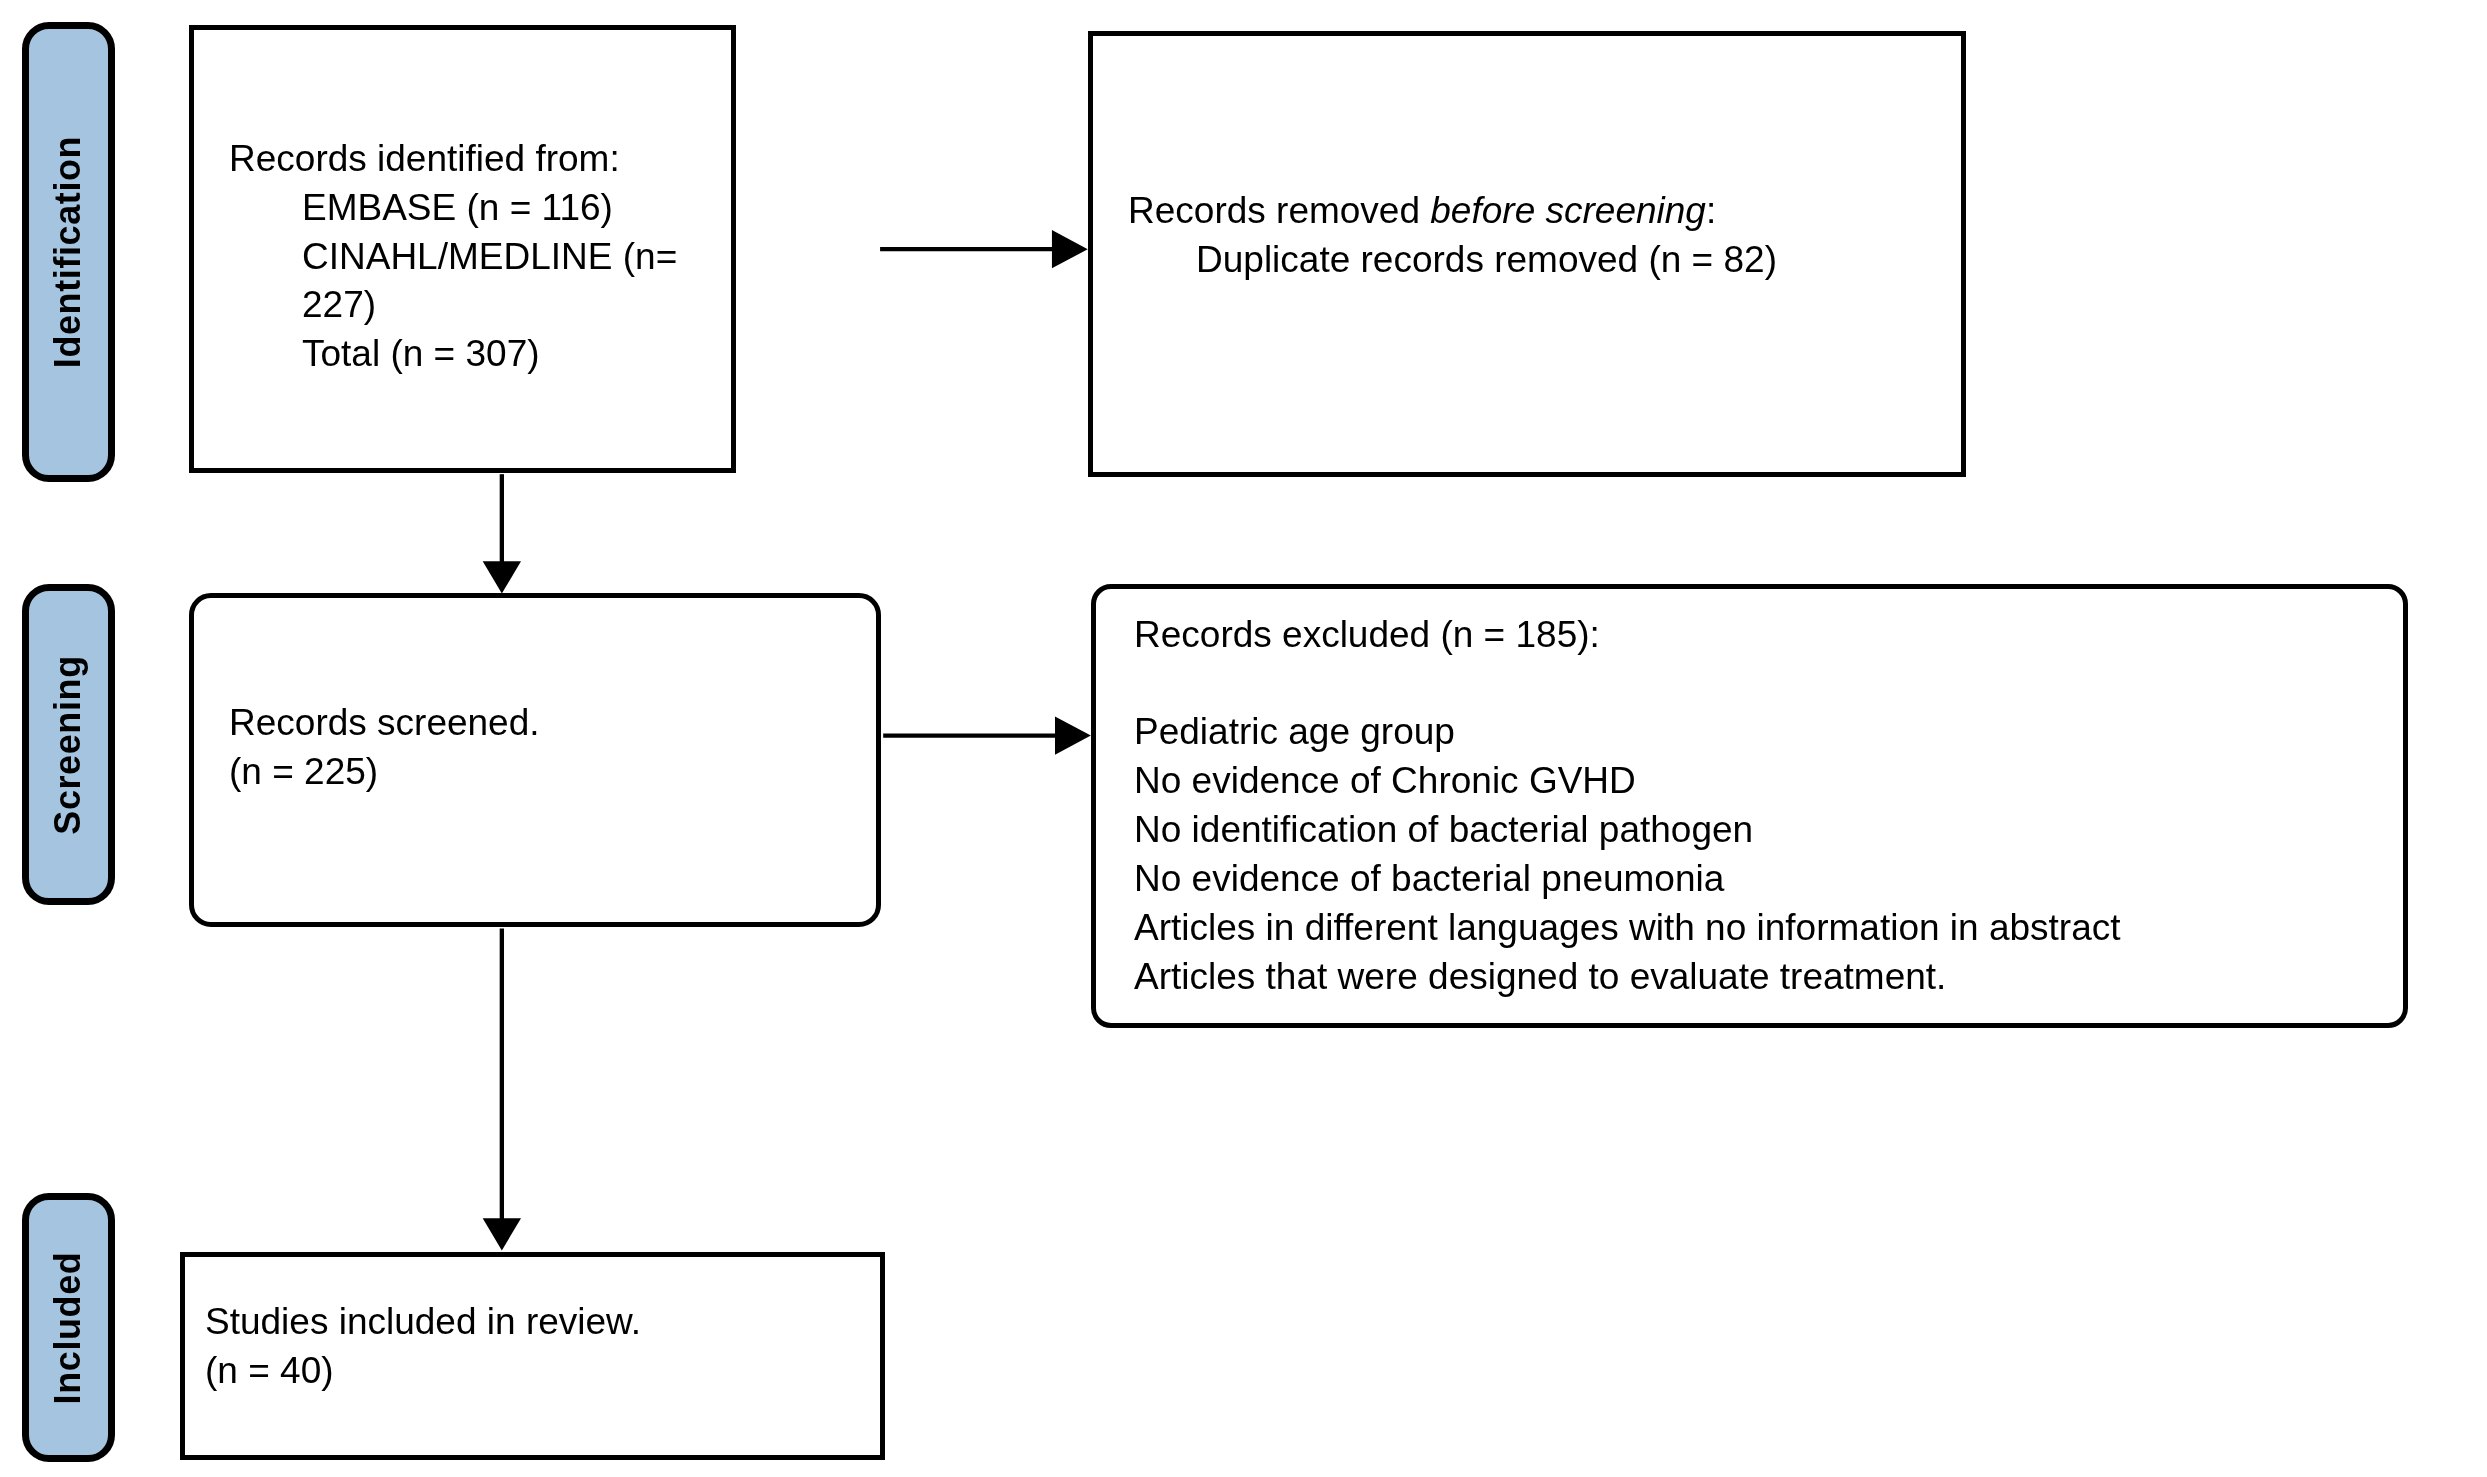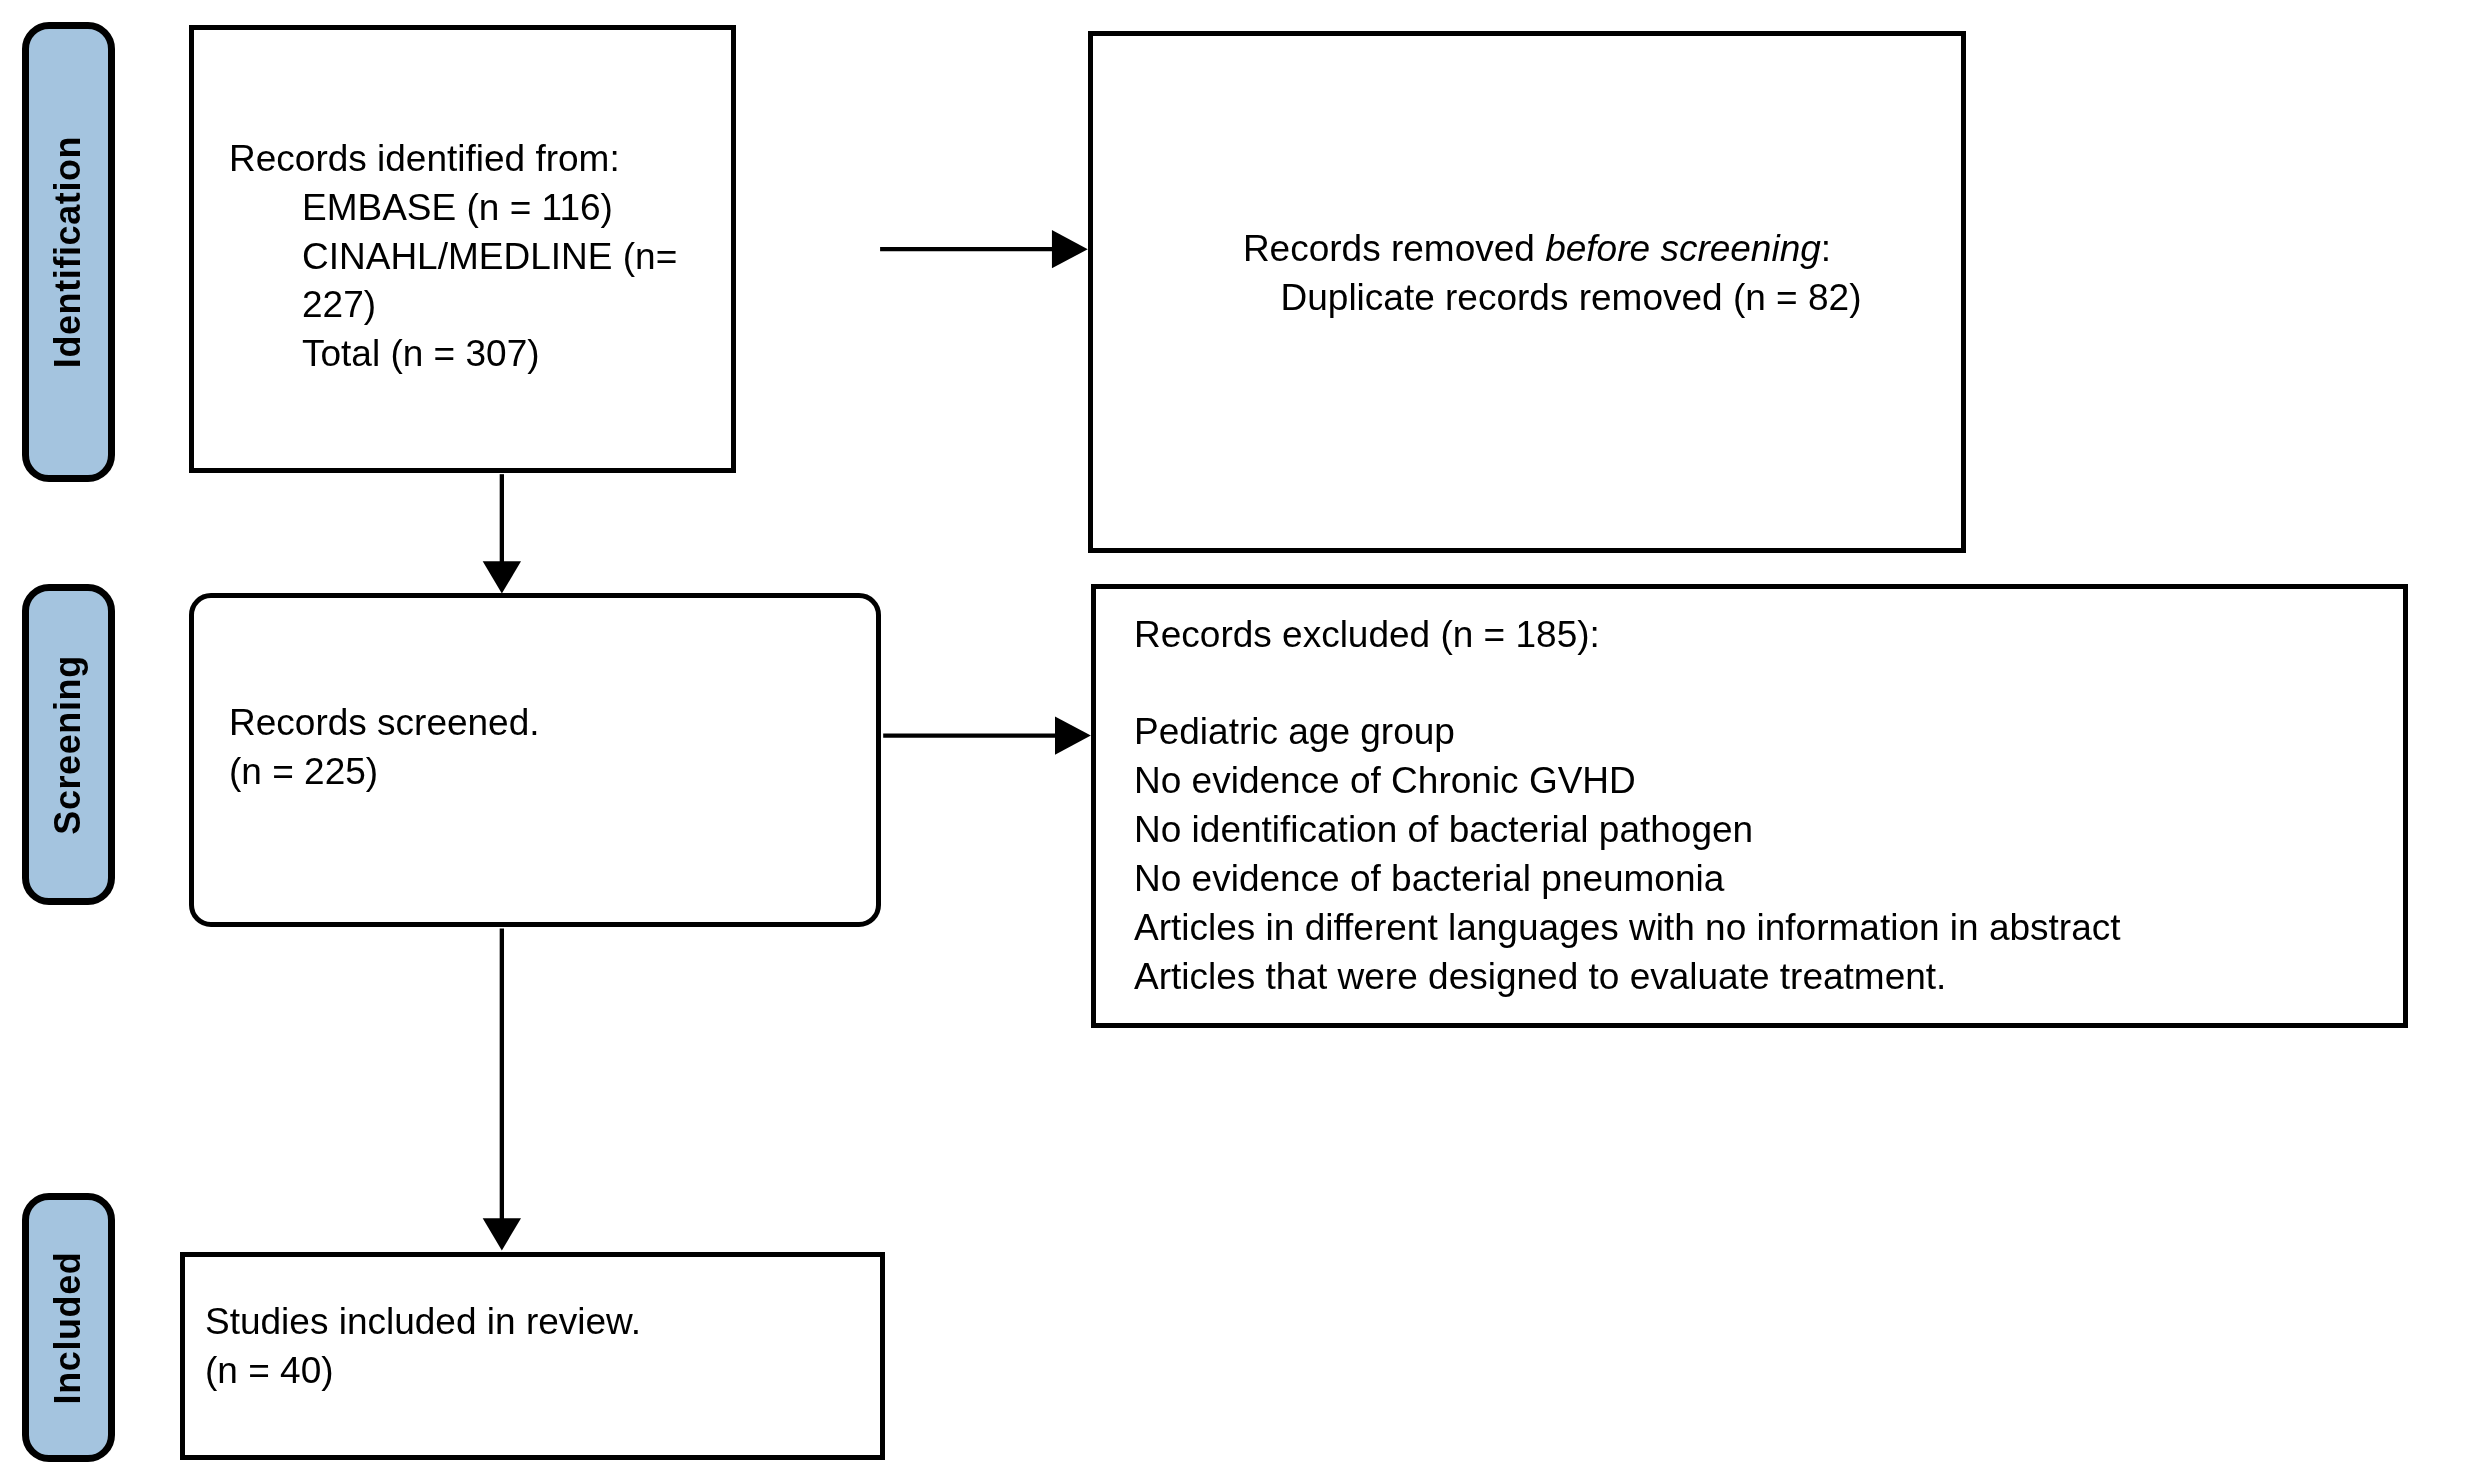--- a/index.html
+++ b/index.html
@@ -49,23 +49,23 @@
     box-sizing: border-box;
     display: flex;
     flex-direction: column;
     justify-content: center;
     font-size: 37px;
     line-height: 1.32;
     padding-left: 35px;
     padding-right: 15px;
   }
   .box-identified { left: 189px;  top: 25px;   width: 547px; height: 448px; padding-top: 16px; }
-  .box-removed    { left: 1088px; top: 31px;   width: 878px; height: 522px; padding-bottom: 37px; align-items: center; }
+  .box-removed    { left: 1088px; top: 31px;   width: 878px; height: 446px; padding-bottom: 37px; }
   .box-screened   { left: 189px;  top: 593px;  width: 692px; height: 334px; padding-bottom: 25px; border-radius: 22px; }
-  .box-excluded   { left: 1091px; top: 584px;  width: 1317px; height: 444px; padding-left: 38px; }
+  .box-excluded   { left: 1091px; top: 584px;  width: 1317px; height: 444px; padding-left: 38px; border-radius: 20px; }
   .box-included   { left: 180px;  top: 1252px; width: 705px; height: 208px; padding-bottom: 18.5px; padding-left: 20px; }
 
   .indent { padding-left: 73px; }
   .indent-sm { padding-left: 68px; }
   .spacer-line { height: 49px; }
 
   .em { font-style: italic; }
 
   
   .arrow-layer {

